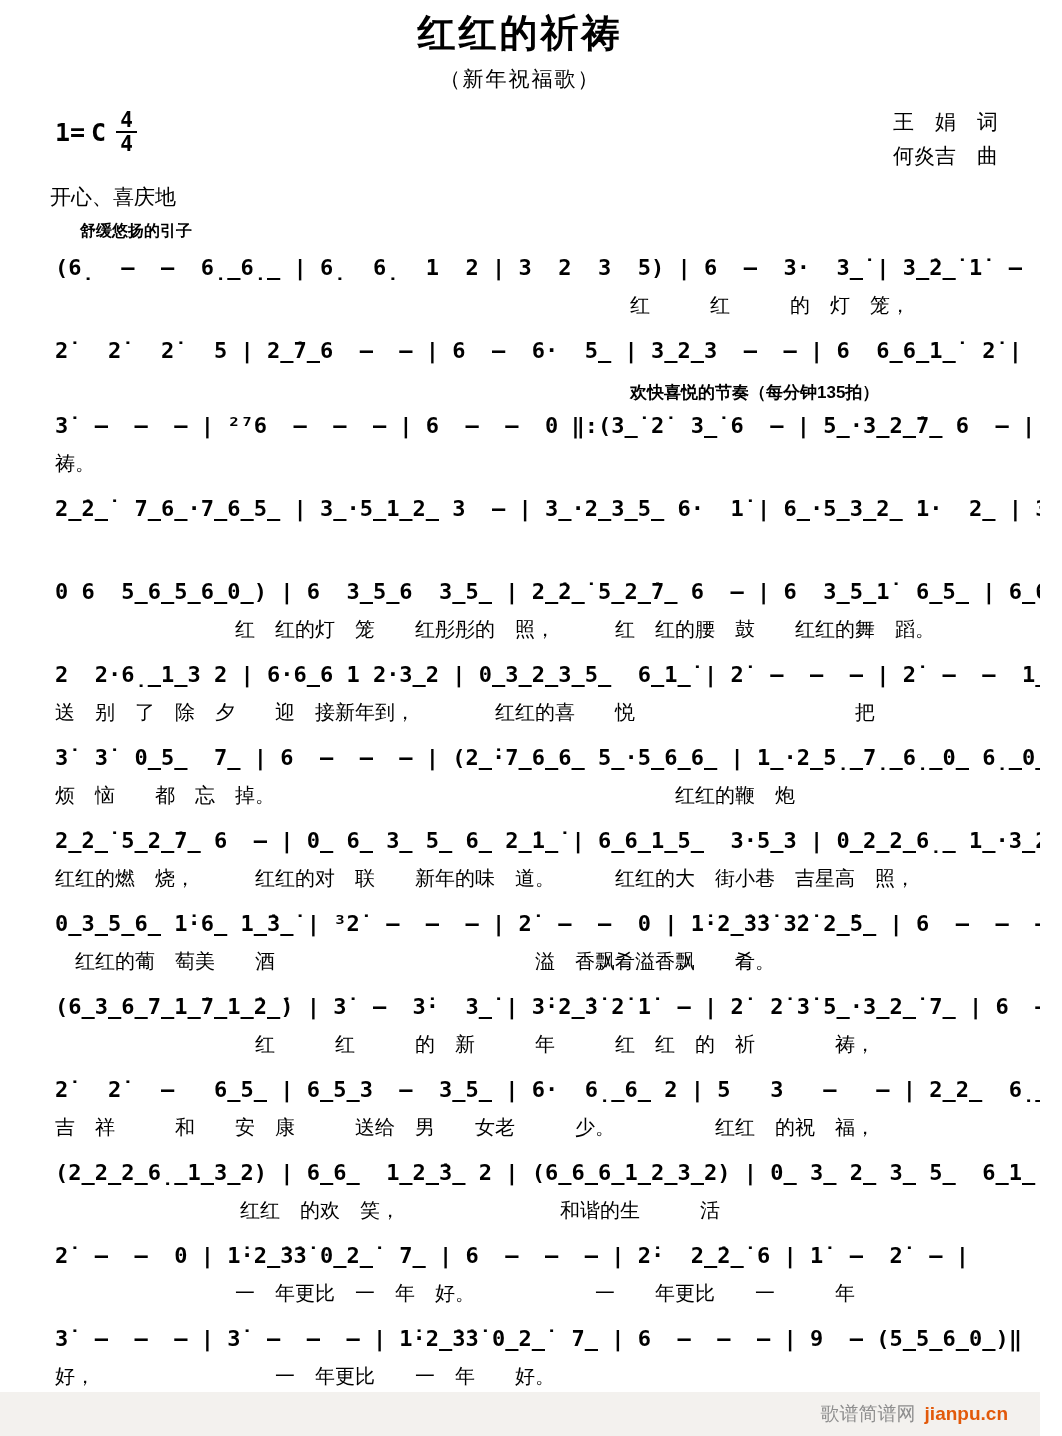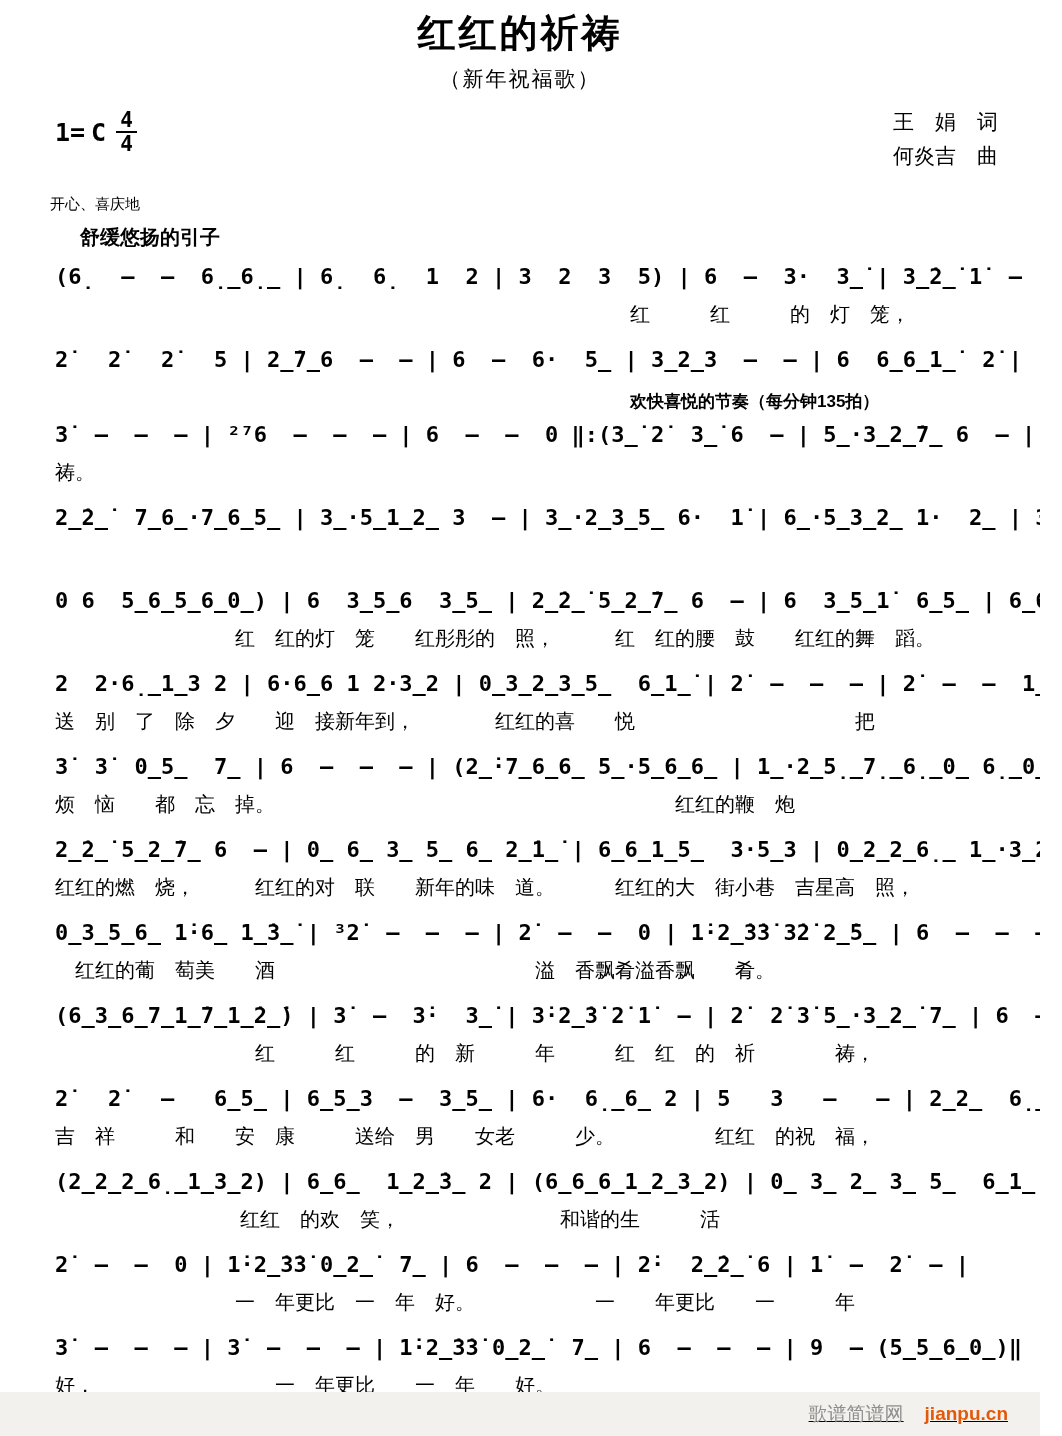--- a/index.html
+++ b/index.html
@@ -26,22 +26,22 @@
   }
   .keysig .kp{margin-right:6px;}
   .keysig .kl{margin-right:10px;}
   .frac{display:inline-flex;flex-direction:column;text-align:center;line-height:1.05;font-size:21px;}
   .frac .num{border-bottom:2px solid #000;padding:0 4px;}
   .frac .den{padding:0 4px;}
   .credits{
     position:absolute;right:42px;top:0;text-align:right;
     font-size:21px;line-height:34px;
   }
-  .tempo{margin:12px 0 0 50px;font-size:15px;}
-  .intro{margin:10px 0 0 80px;font-size:20px;font-weight:bold;}
+  .tempo{margin:0 0 0 50px;font-size:21px;}
+  .intro{margin:10px 0 0 80px;font-size:16px;font-weight:bold;}
   .systems{margin-top:4px;}
   .system{padding-left:55px;padding-right:16px;margin-bottom:9px;}
   .annotation{
     font-size:17px;font-weight:bold;line-height:22px;
     margin-left:575px;white-space:pre;
   }
   .notation{
     font-family:"DejaVu Sans Mono","Liberation Mono",monospace;
     font-weight:bold;font-size:22px;line-height:44px;white-space:pre;
   }
@@ -51,24 +51,24 @@
   .s1 .lyrics{padding-left:575px;}
   .s5 .lyrics{padding-left:180px;}
   .s9 .lyrics{padding-left:20px;}
   .s10 .lyrics{padding-left:200px;}
   .s12 .lyrics{padding-left:185px;}
   .s13 .lyrics{padding-left:180px;}
   .wmstrip{
     position:absolute;left:0;bottom:0;width:100%;height:44px;
     background:#f3f1ee;
     display:flex;justify-content:flex-end;align-items:center;
-    padding-right:32px;box-sizing:border-box;text-decoration:underline;
+    padding-right:32px;box-sizing:border-box;
   }
   .wm-site{font-size:19px;color:#8e8e8e;}
-  .wm-domain{font-size:19px;font-weight:bold;margin-left:21px;}
+  .wm-domain{font-size:19px;font-weight:bold;margin-left:9px;}
 </style>
 </head>
 <body>
 
 <div class="sheet">
 
   <h1 class="title">红红的祈祷</h1>
   <div class="subtitle">（新年祝福歌）</div>
 
   <div class="meta">

